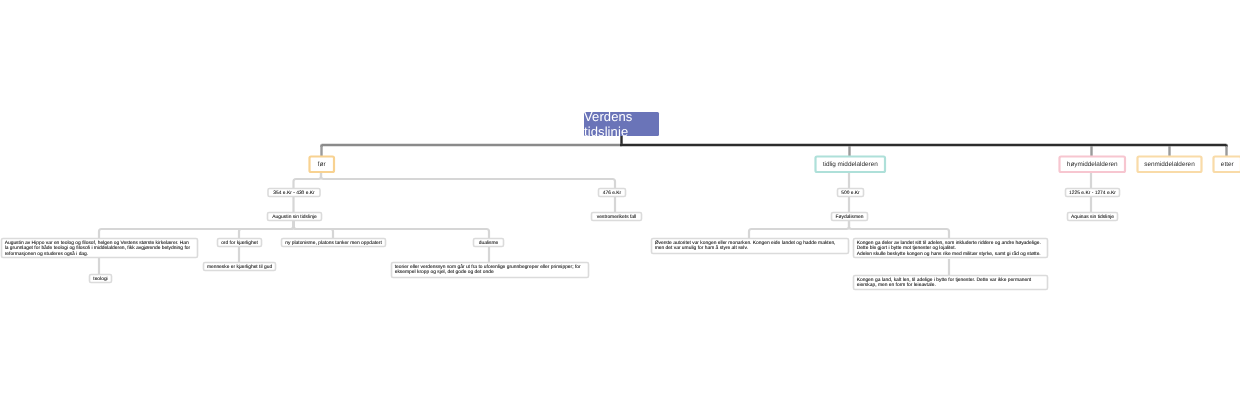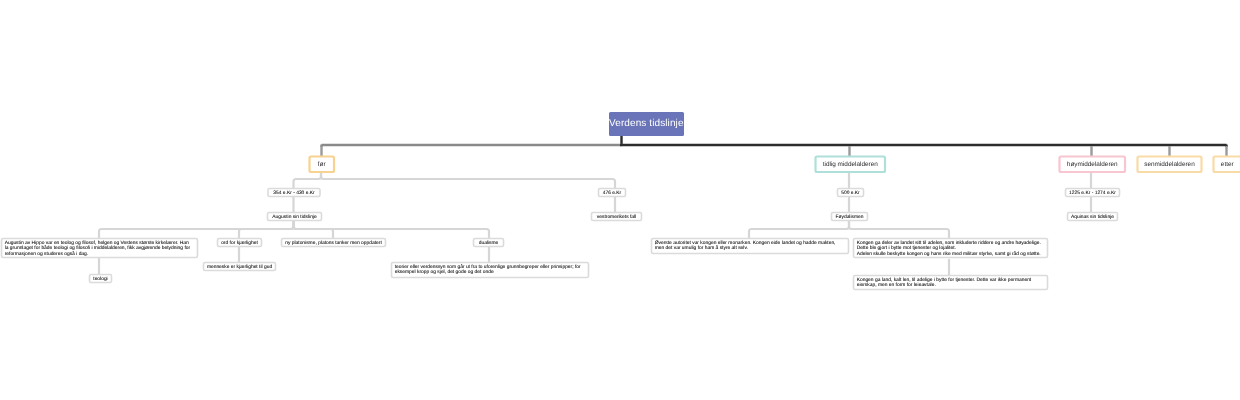--- a/index.html
+++ b/index.html
@@ -4,22 +4,22 @@
 <title>Verdens tidslinje</title>
 <style>
   html,body{margin:0;padding:0;background:#ffffff;}
   body{width:1240px;height:400px;overflow:hidden;
        font-family:"Liberation Sans",sans-serif;
        -webkit-font-smoothing:antialiased;
        text-rendering:geometricPrecision;}
   #stage{position:relative;width:1240px;height:400px;background:#ffffff;}
   svg.layer{position:absolute;left:0;top:0;width:1240px;height:400px;pointer-events:none;}
   .node{position:absolute;box-sizing:border-box;background:transparent;}
-  .root{color:#ffffff;font-size:10px;border-radius:1.5px;letter-spacing:0.1px;
-        display:flex;align-items:center;justify-content:center;margin-left:25px;}
+  .root{color:#ffffff;font-size:13px;border-radius:1.5px;letter-spacing:0.1px;
+        display:flex;align-items:center;justify-content:center;}
   .cat{font-size:6.4px;color:#2b2b2b;box-sizing:border-box;
        border:1.7px solid transparent;line-height:1;
        display:flex;align-items:center;justify-content:center;}
   .cat > span{position:relative;top:0.8px;}
   .leaf{font-size:4.9px;color:#2a2a2a;line-height:1;
         text-shadow:0 0 0.25px rgba(40,40,40,0.55);
         box-sizing:border-box;border:1.1px solid transparent;white-space:nowrap;
         display:flex;align-items:center;justify-content:center;}
   .leaf > span{position:relative;top:1.6px;}
   .leaf.multi{display:block;white-space:normal;text-align:left;

